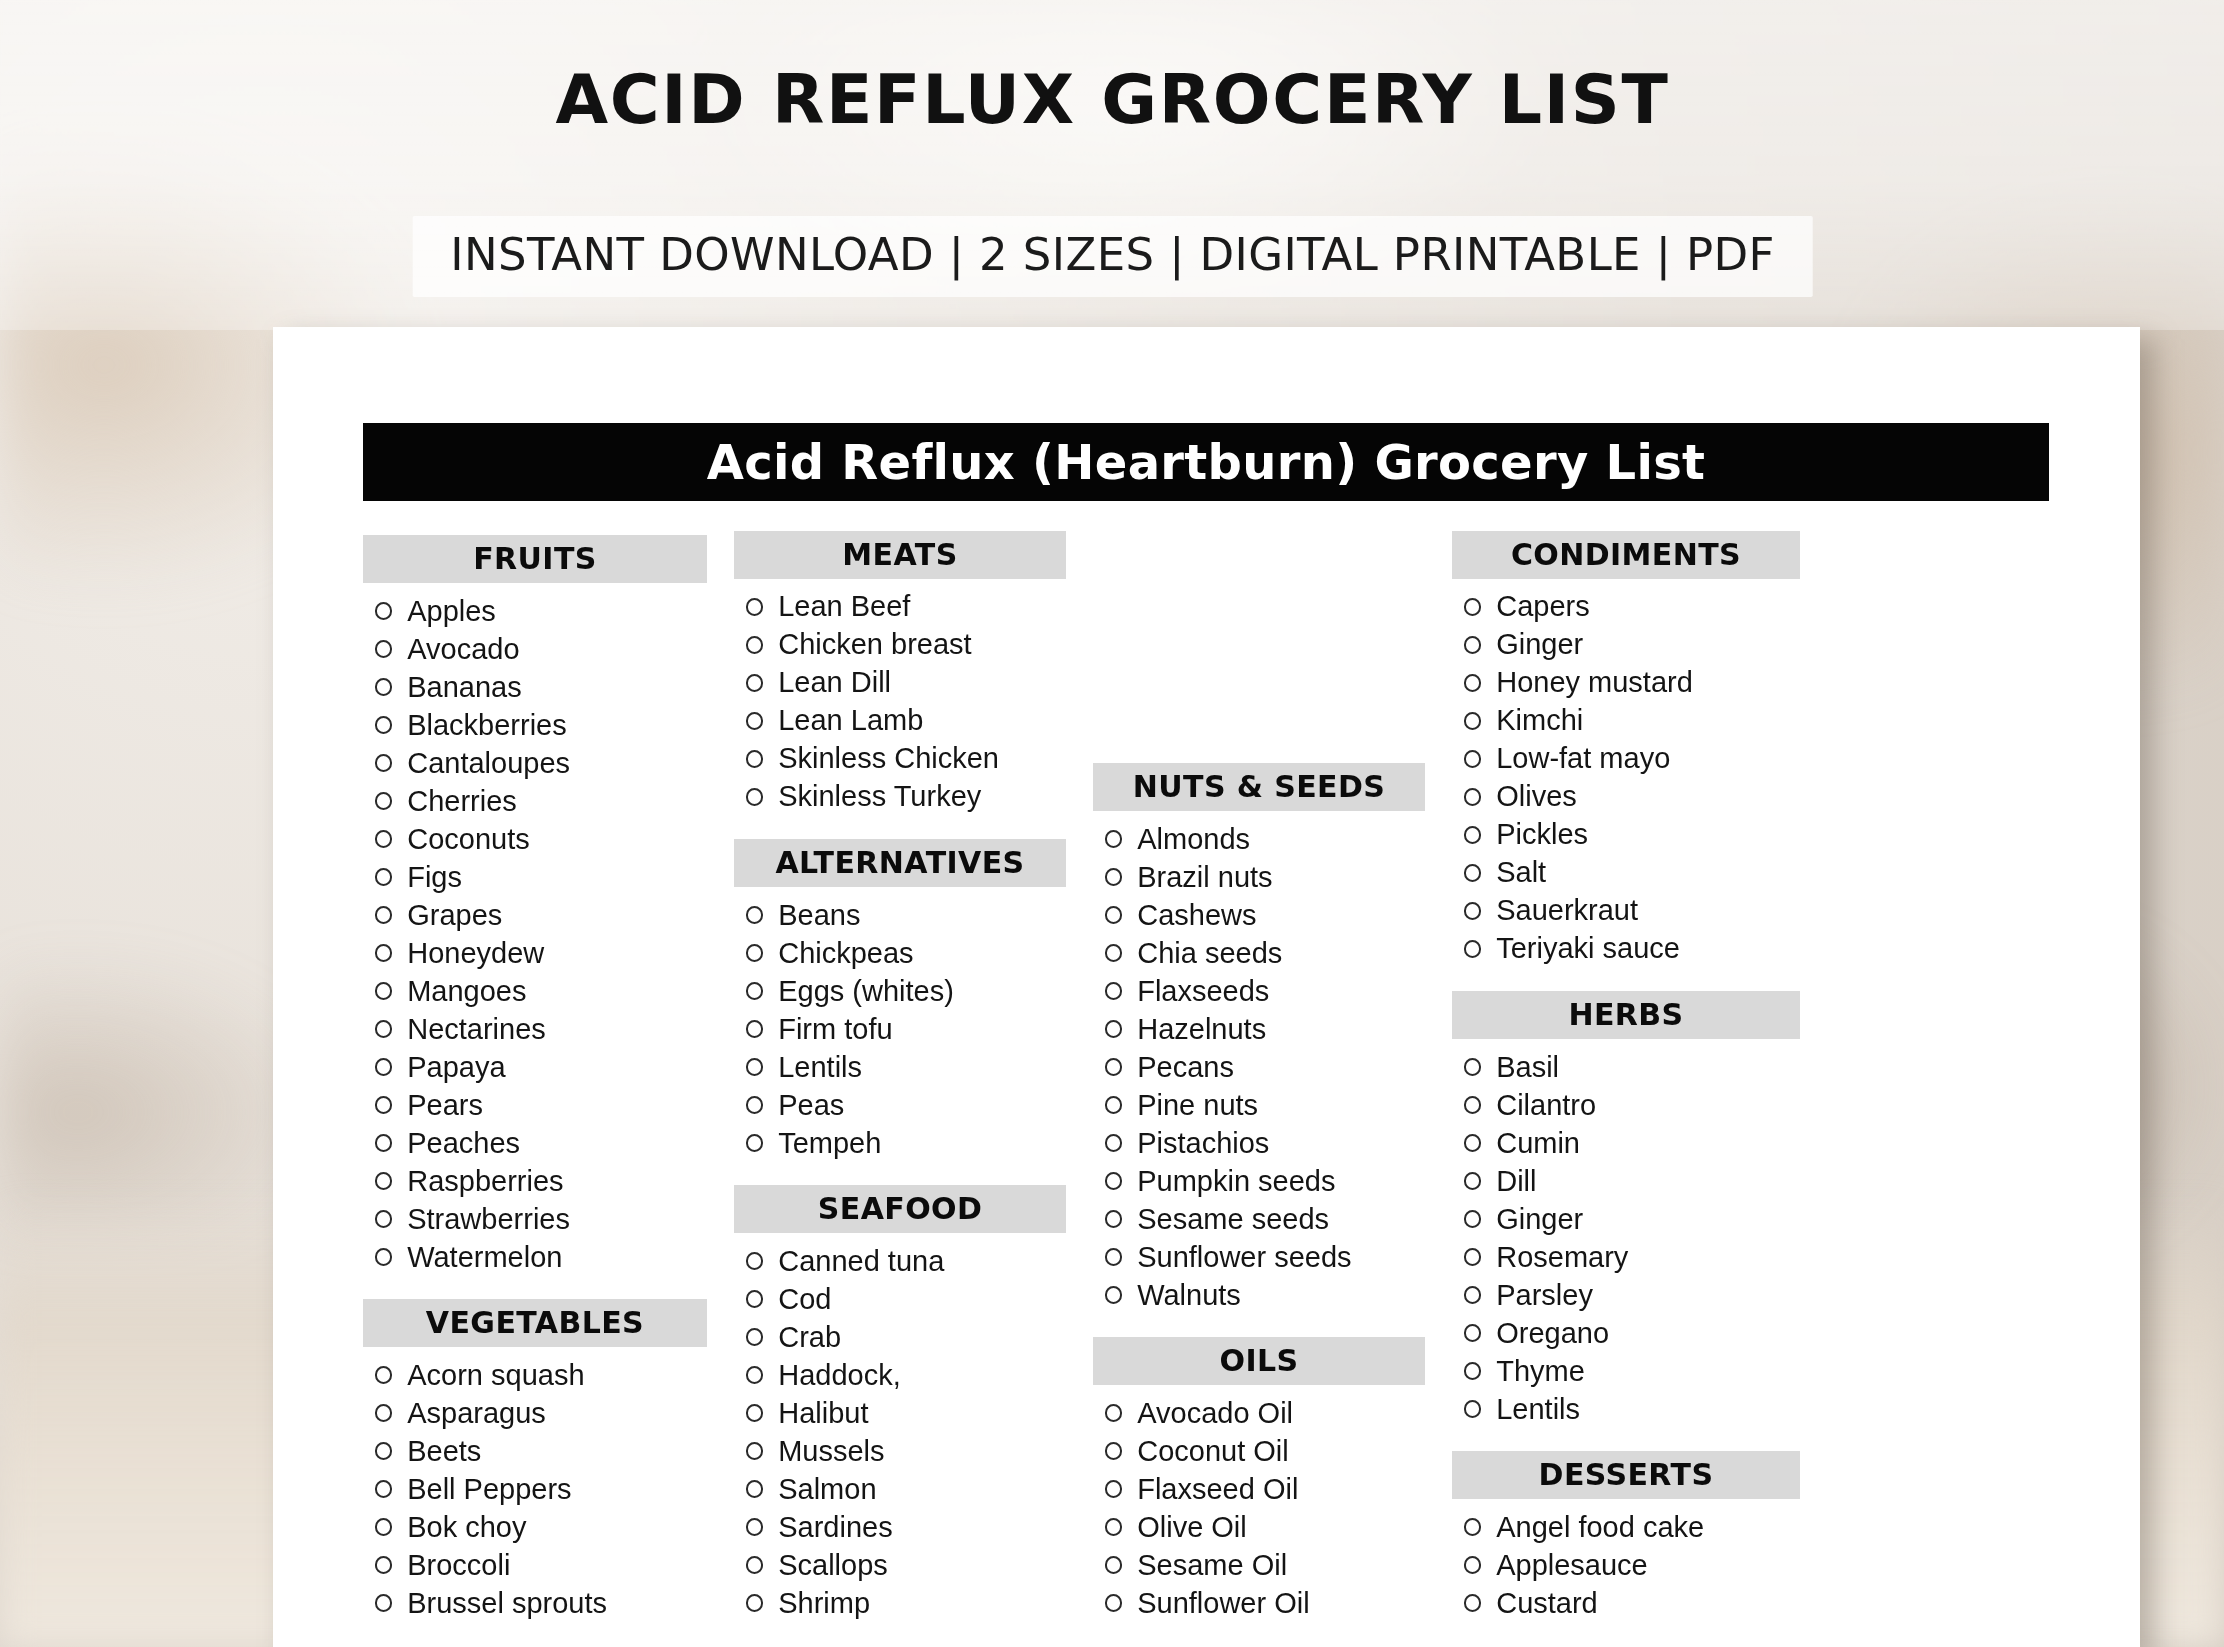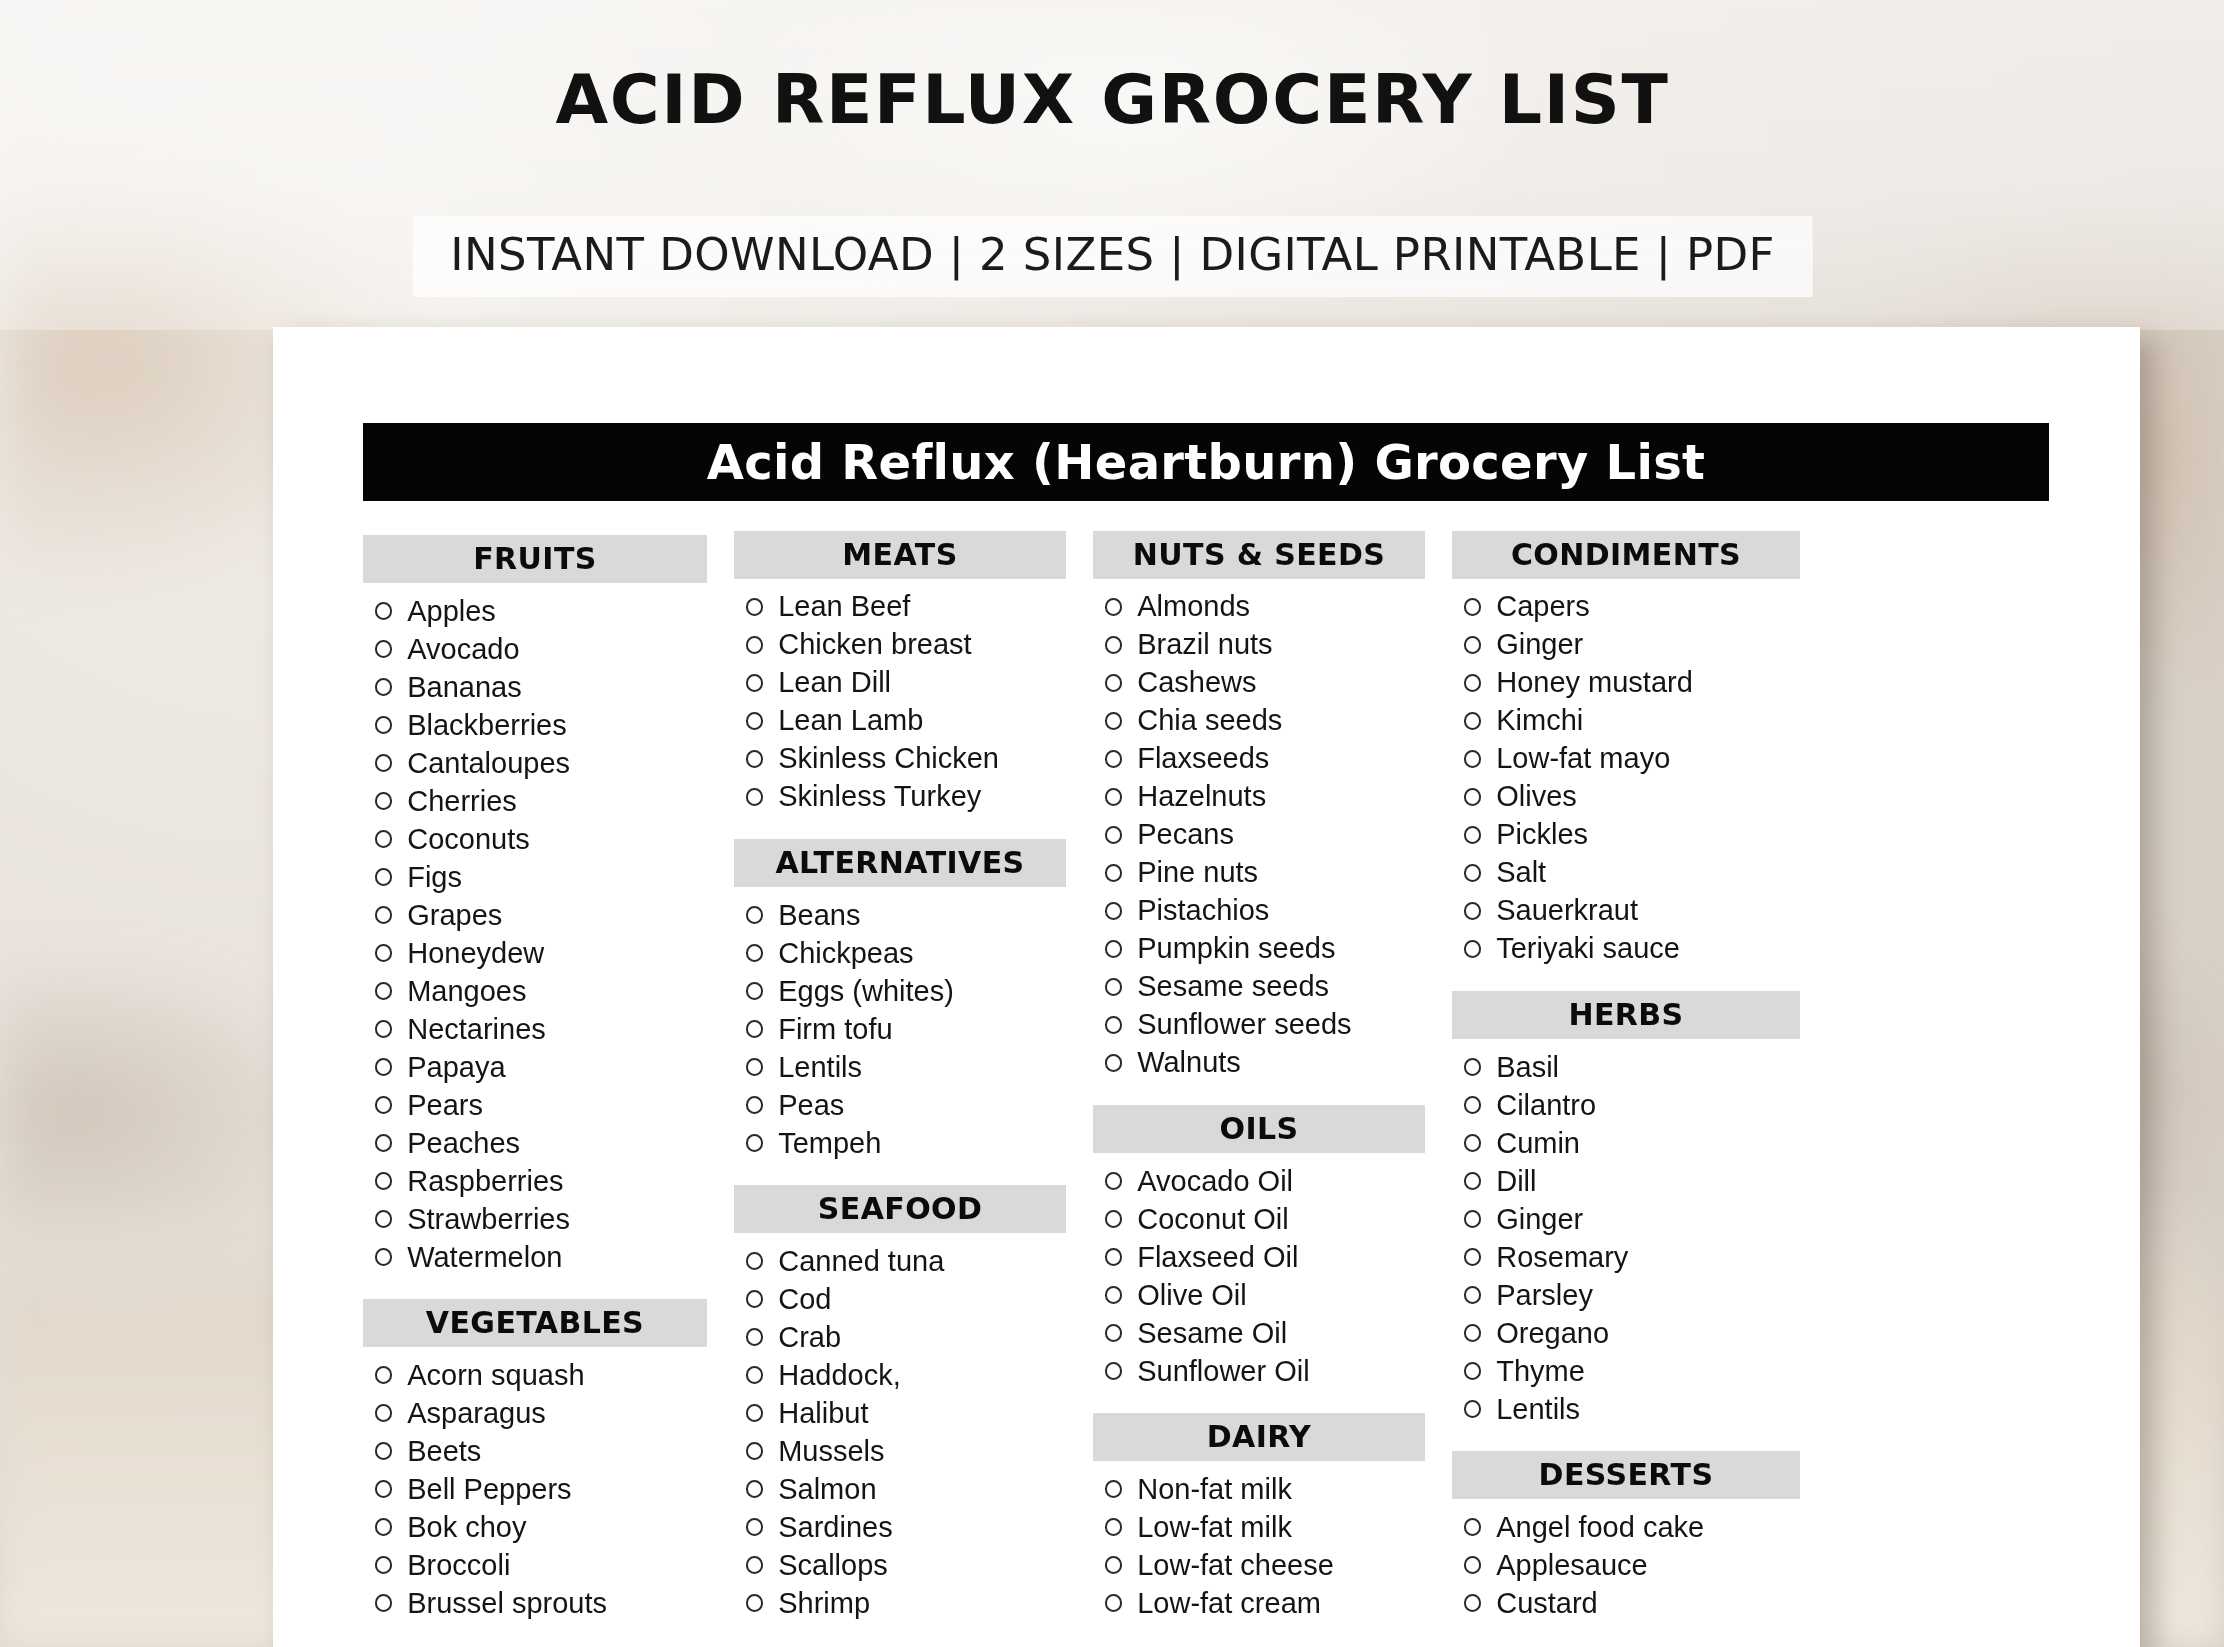--- a/index.html
+++ b/index.html
@@ -508,41 +508,20 @@
                 <li>
                   <span class="bullet"></span>
                   <span class="item-label">Sesame Oil</span>
                 </li>
                 <li>
                   <span class="bullet"></span>
                   <span class="item-label">Sunflower Oil</span>
                 </li>
               </ul>
             </div>
-            <div class="section">
-              <div class="section-header"><span>DAIRY</span></div>
-              <ul class="items">
-                <li>
-                  <span class="bullet"></span>
-                  <span class="item-label">Non-fat milk</span>
-                </li>
-                <li>
-                  <span class="bullet"></span>
-                  <span class="item-label">Low-fat milk</span>
-                </li>
-                <li>
-                  <span class="bullet"></span>
-                  <span class="item-label">Low-fat cheese</span>
-                </li>
-                <li>
-                  <span class="bullet"></span>
-                  <span class="item-label">Low-fat cream</span>
-                </li>
-              </ul>
-            </div>
           </div>
           <div class="col col-4">
             <div class="section">
               <div class="section-header"><span>CONDIMENTS</span></div>
               <ul class="items">
                 <li>
                   <span class="bullet"></span>
                   <span class="item-label">Capers</span>
                 </li>
                 <li>

